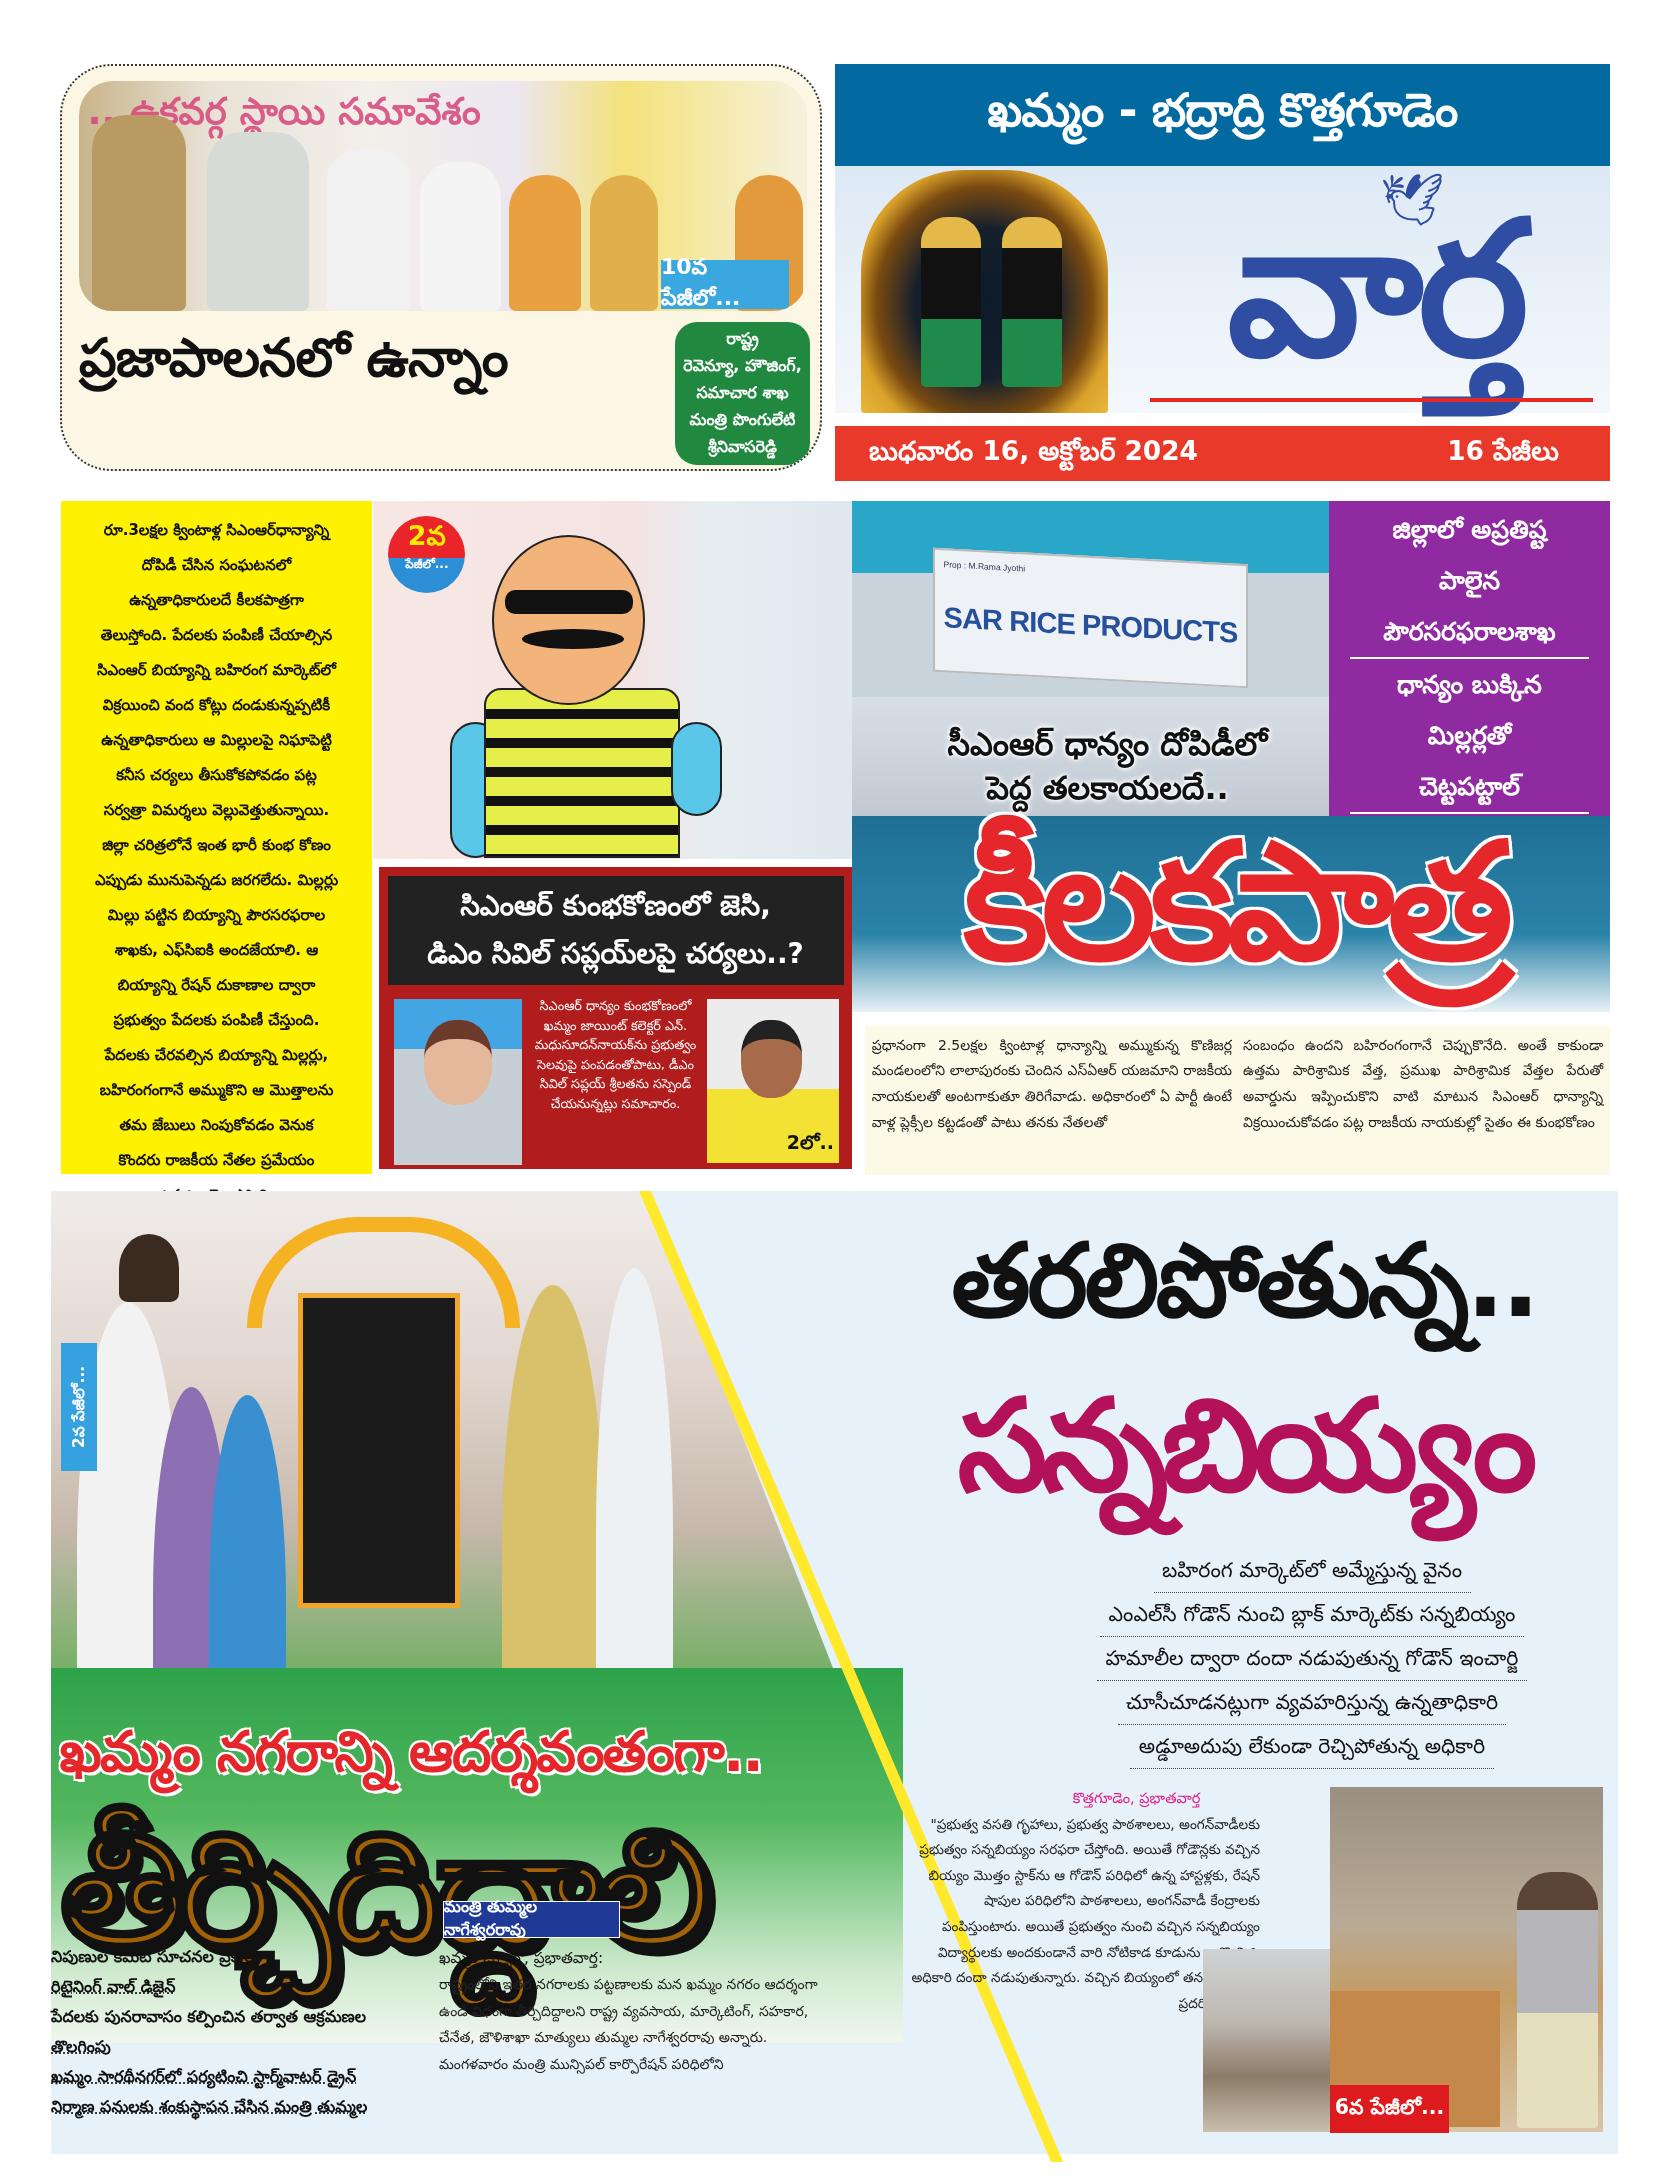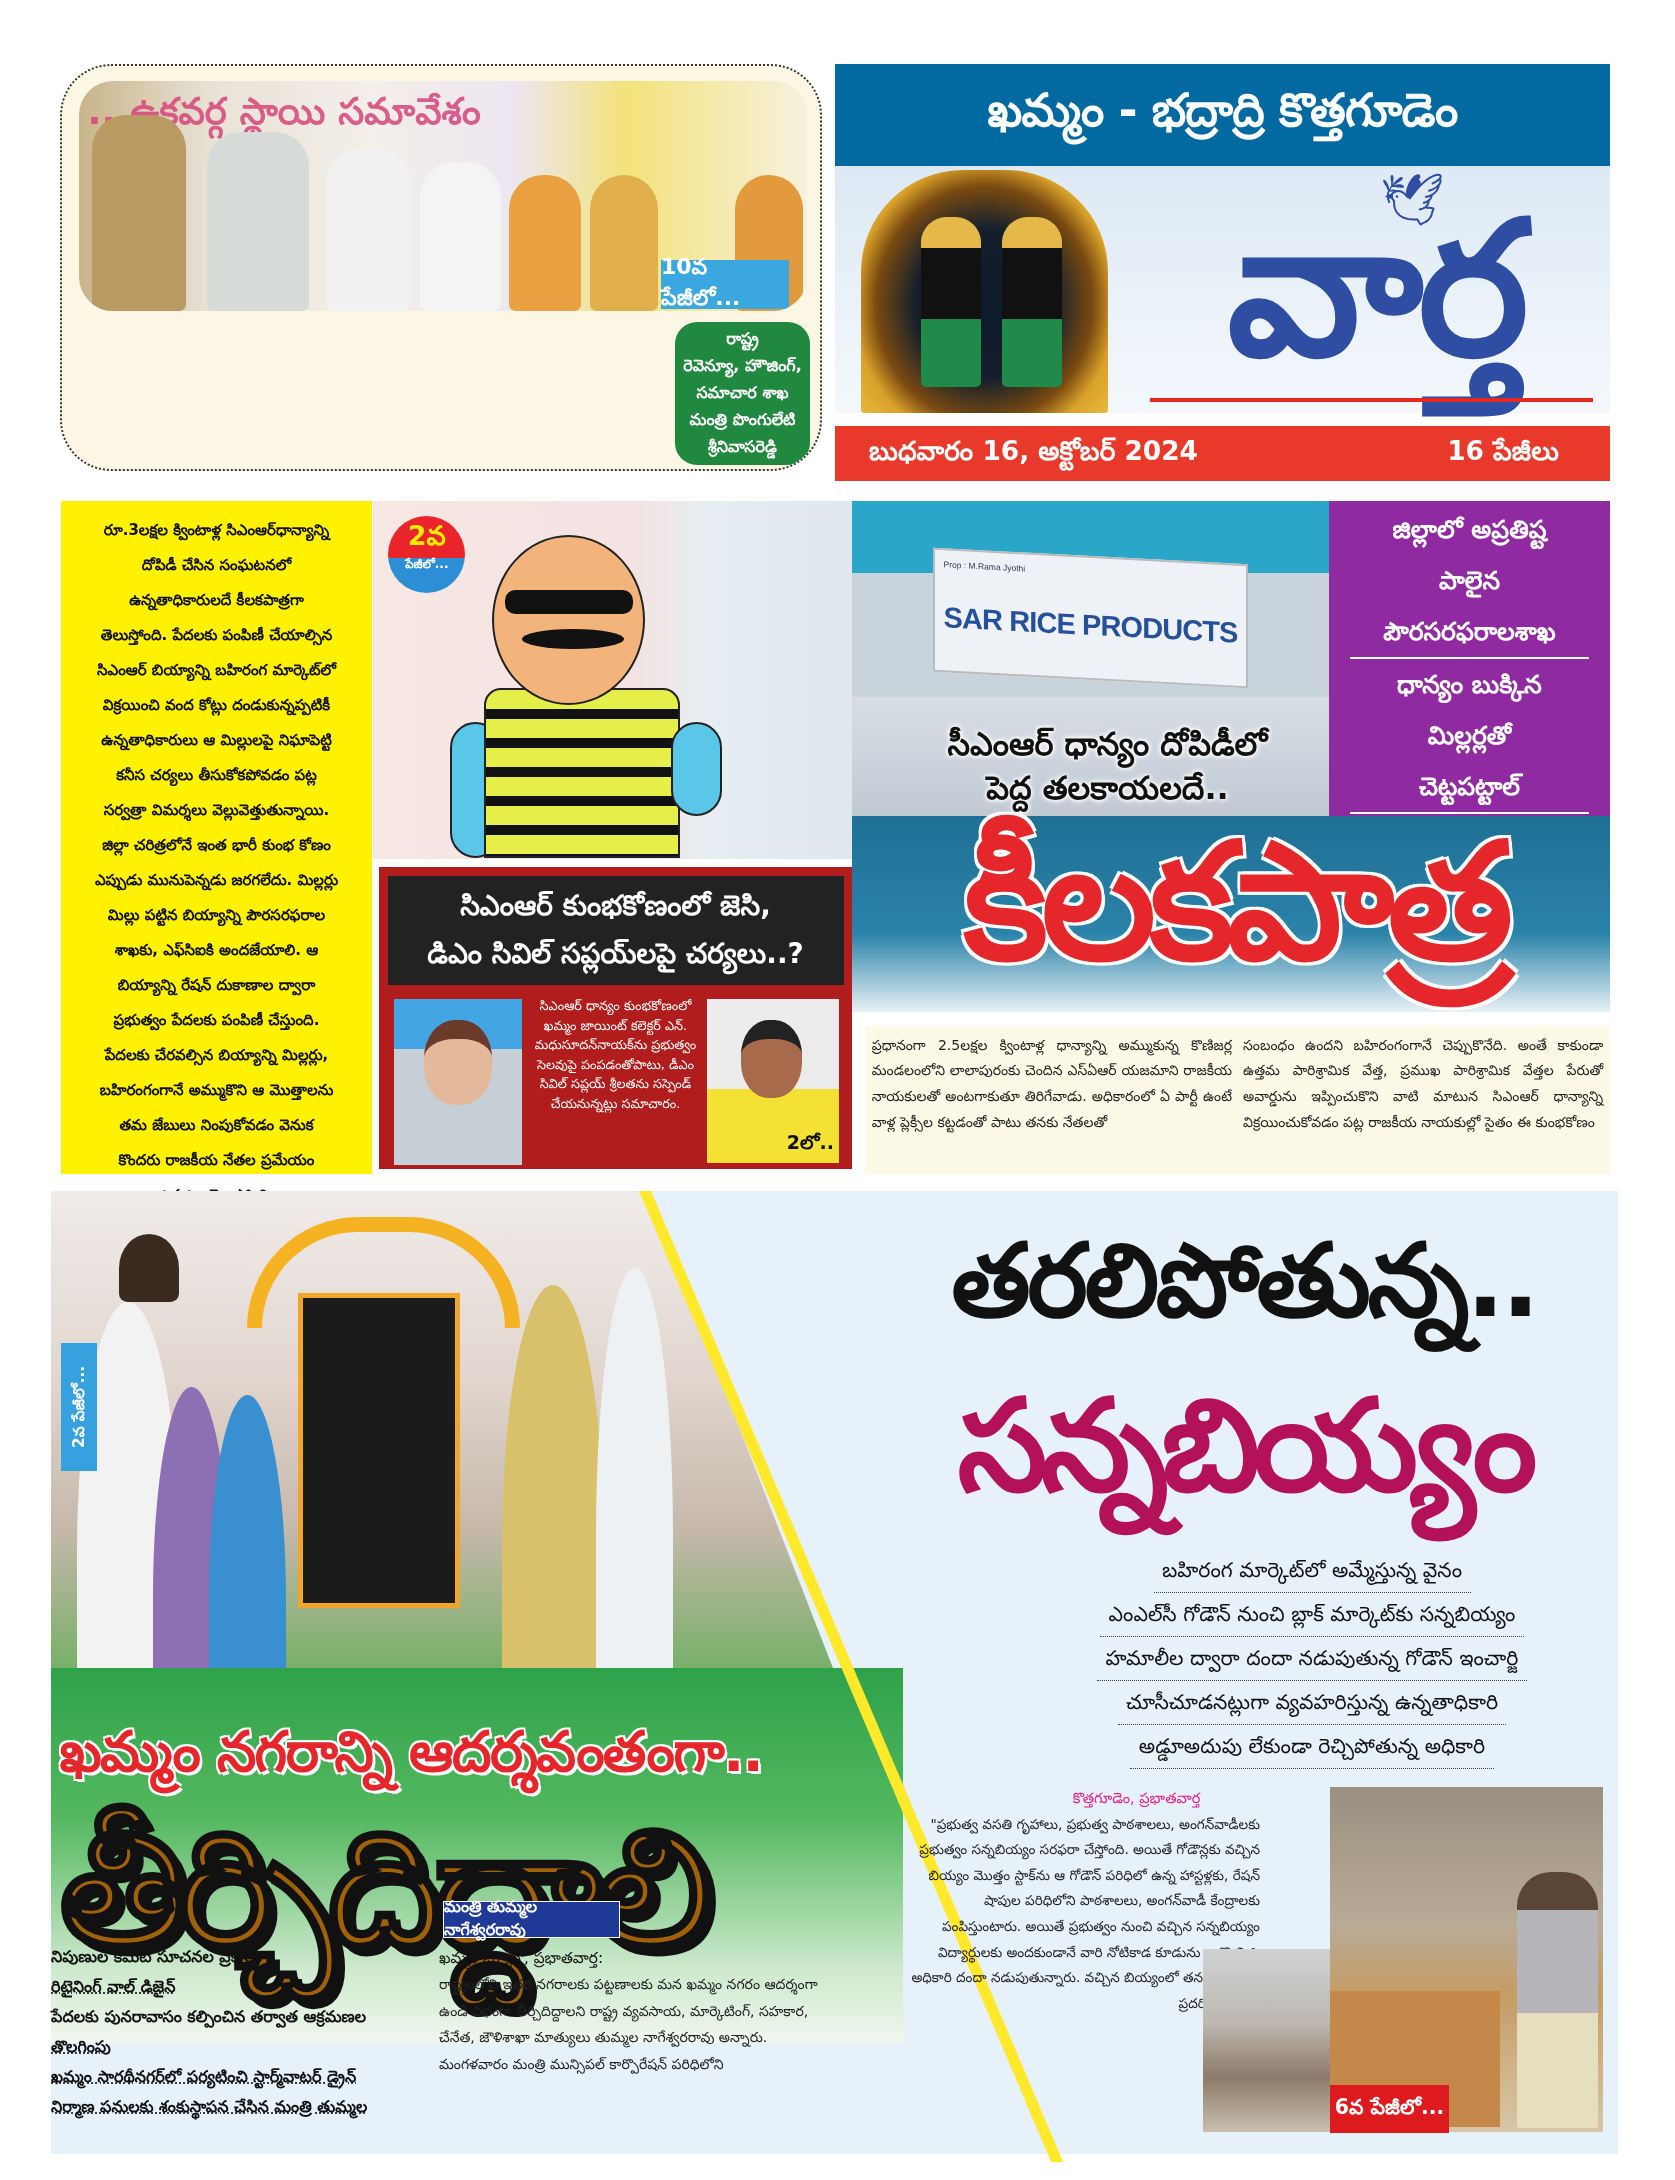--- a/index.html
+++ b/index.html
@@ -109,20 +109,21 @@
     <div class="person" style="left:12.8px;top:34px;width:94px;height:196px;background:#b99a62"></div>
     <div class="person" style="left:128px;top:51px;width:102px;height:179px;background:#d7dbd8"></div>
     <div class="person" style="left:247px;top:68px;width:85px;height:162px;background:#f1f1f1"></div>
     <div class="person" style="left:341px;top:81px;width:81px;height:149px;background:#f4f4f4"></div>
     <div class="person" style="left:430px;top:94px;width:72px;height:136px;background:#e8a040"></div>
     <div class="person" style="left:511px;top:94px;width:68px;height:136px;background:#e1b04d"></div>
     <div class="person" style="left:656px;top:94px;width:68px;height:136px;background:#e39a3c"></div>
     <div class="pageref">10వ పేజీలో...</div>
   </div>
   <div class="hl">
+    <div>ప్రజాపాలనలో ఉన్నాం</div>
   </div>
   <div class="green">
     <div>రాష్ట్ర</div>
     <div>రెవెన్యూ, హౌజింగ్,</div>
     <div>సమాచార శాఖ</div>
     <div>మంత్రి పొంగులేటి</div>
     <div>శ్రీనివాసరెడ్డి</div>
   </div>
 </div>
 

